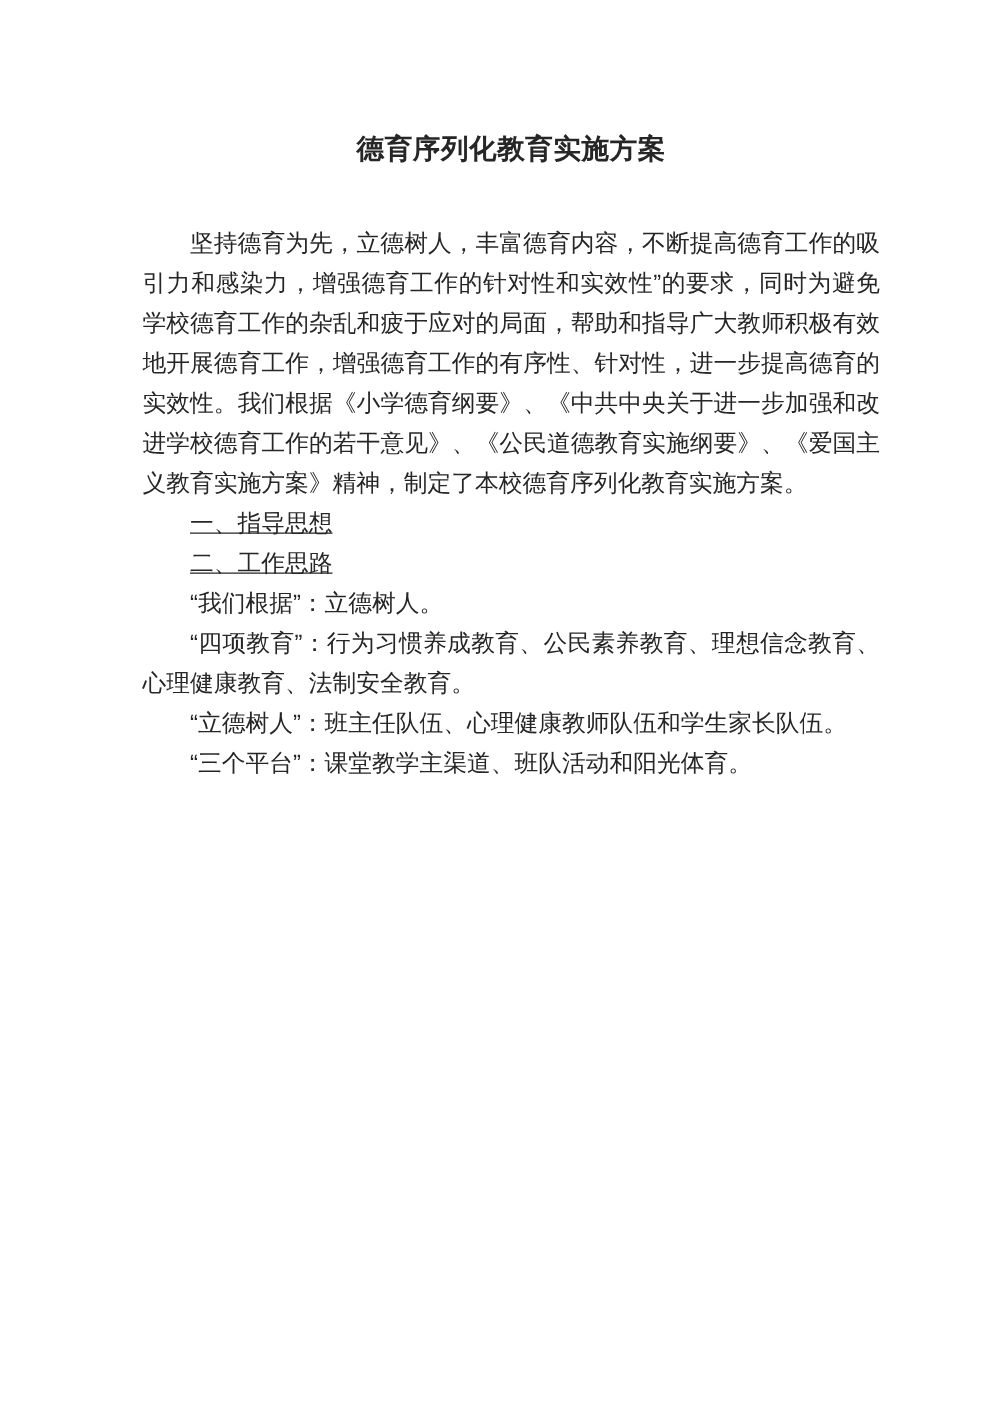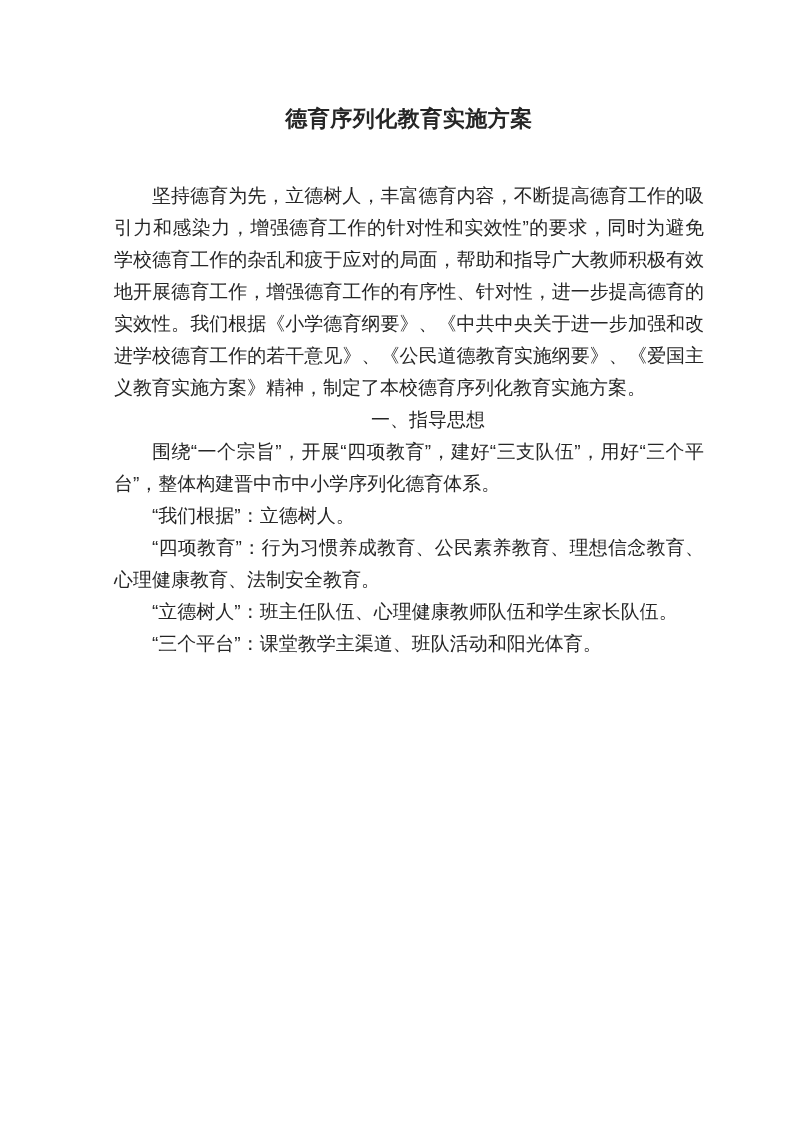--- a/index.html
+++ b/index.html
@@ -37,30 +37,31 @@
   .para {
     margin: 0;
     font-size: 19px;
     font-weight: 400;
     line-height: 32px;
     text-align: justify;
     text-indent: 2em;
     word-break: break-all;
   }
   .para.heading {
-    text-align: center;
+    text-align: left;
+    text-decoration: underline;
   }
 </style>
 </head>
 <body>
 
 <div class="page">
   <h1 class="doc-title">德育序列化教育实施方案</h1>
   <div class="doc-body">
       <p class="para paragraph">坚持德育为先，立德树人，丰富德育内容，不断提高德育工作的吸引力和感染力，增强德育工作的针对性和实效性”的要求，同时为避免学校德育工作的杂乱和疲于应对的局面，帮助和指导广大教师积极有效地开展德育工作，增强德育工作的有序性、针对性，进一步提高德育的实效性。我们根据《小学德育纲要》、《中共中央关于进一步加强和改进学校德育工作的若干意见》、《公民道德教育实施纲要》、《爱国主义教育实施方案》精神，制定了本校德育序列化教育实施方案。</p>
       <p class="para heading">一、指导思想</p>
-      <p class="para paragraph">围绕“一个宗旨”，开展“四项教育”，建好“三支队伍”，用好“三个平台”，整体构建晋中市中小学序列化德育体系。</p>
+      <p class="para heading">二、工作思路</p>
       <p class="para paragraph">“我们根据”：立德树人。</p>
       <p class="para paragraph">“四项教育”：行为习惯养成教育、公民素养教育、理想信念教育、心理健康教育、法制安全教育。</p>
       <p class="para paragraph">“立德树人”：班主任队伍、心理健康教师队伍和学生家长队伍。</p>
       <p class="para paragraph">“三个平台”：课堂教学主渠道、班队活动和阳光体育。</p>
     </div>
 </div>
 
 </body></html>

